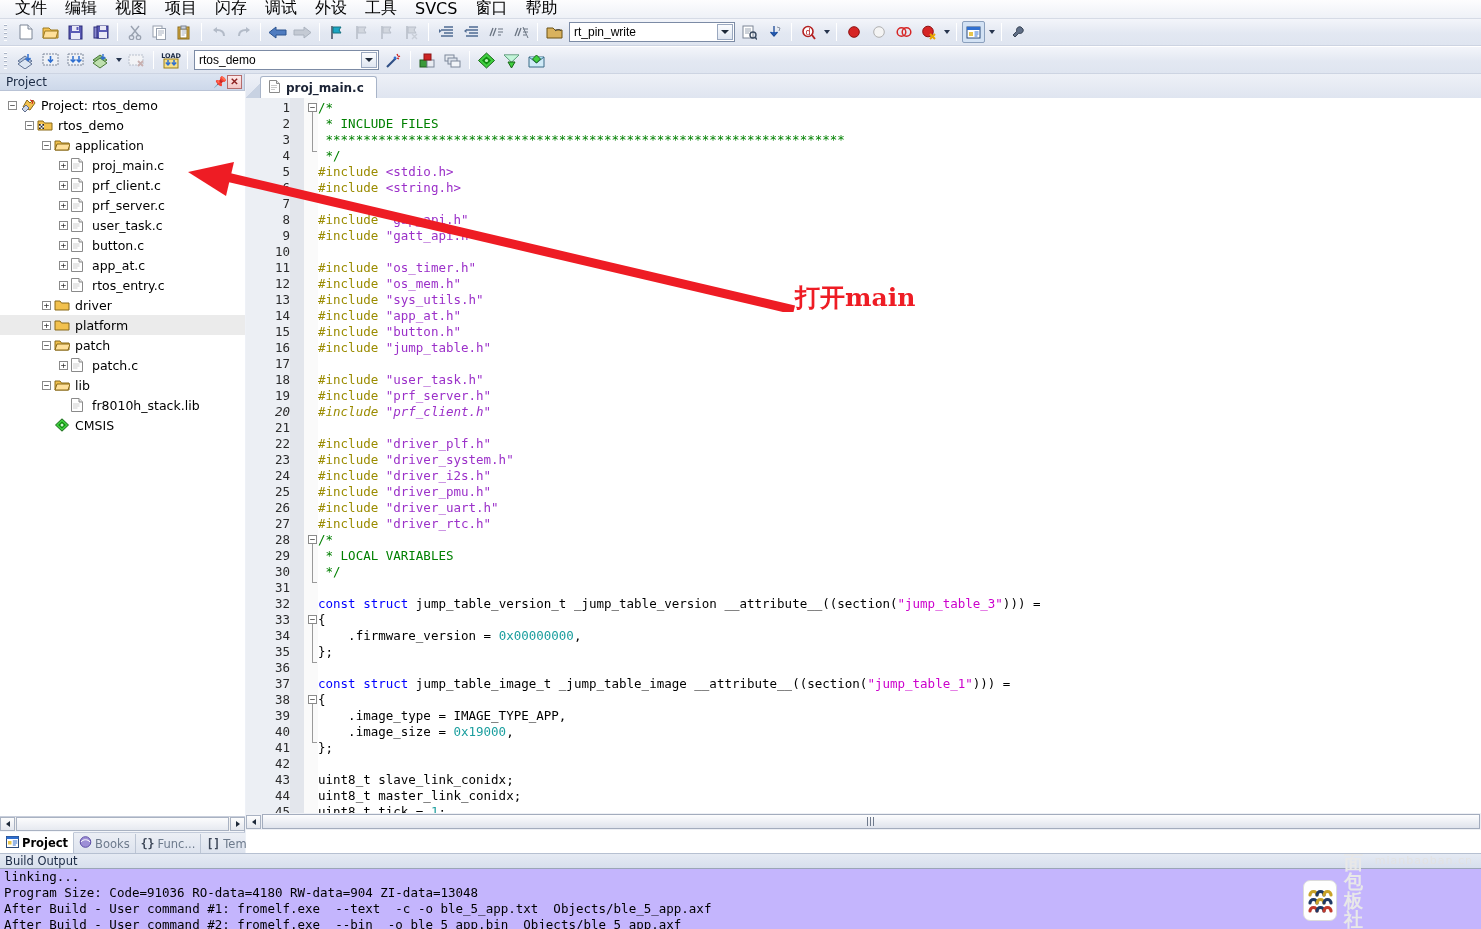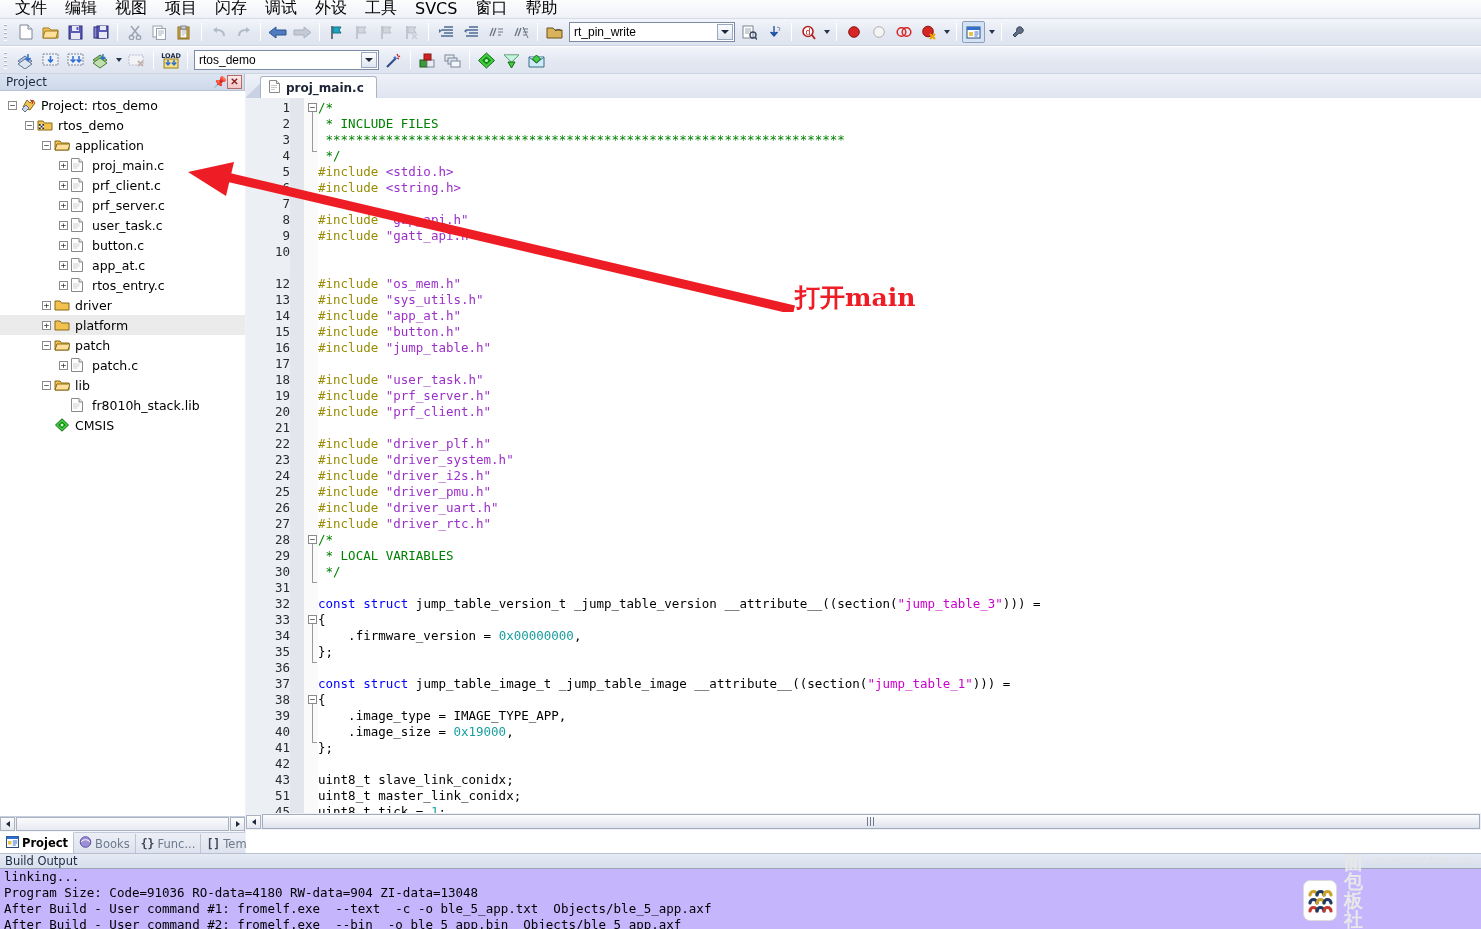--- a/index.html
+++ b/index.html
@@ -822,29 +822,30 @@
             <div class="cline" style="position: absolute; left: 0px; top: 2px; width: 1235px;"><span class="lnum">1</span><span class="ctext"><span class="cm">/*</span></span></div>
             <div class="cline" style="position: absolute; left: 0px; top: 18px; width: 1235px;"><span class="lnum">2</span><span class="ctext"><span class="cm"> * INCLUDE FILES</span></span></div>
             <div class="cline" style="position: absolute; left: 0px; top: 34px; width: 1235px;"><span class="lnum">3</span><span class="ctext"><span class="cm"> *********************************************************************</span></span></div>
             <div class="cline" style="position: absolute; left: 0px; top: 50px; width: 1235px;"><span class="lnum">4</span><span class="ctext"><span class="cm"> */</span></span></div>
             <div class="cline" style="position: absolute; left: 0px; top: 66px; width: 1235px;"><span class="lnum">5</span><span class="ctext"><span class="pp">#include </span><span class="hdr">&lt;stdio.h&gt;</span></span></div>
             <div class="cline" style="position: absolute; left: 0px; top: 82px; width: 1235px;"><span class="lnum">6</span><span class="ctext"><span class="pp">#include </span><span class="hdr">&lt;string.h&gt;</span></span></div>
             <div class="cline" style="position: absolute; left: 0px; top: 98px; width: 1235px;"><span class="lnum">7</span><span class="ctext"></span></div>
             <div class="cline" style="position: absolute; left: 0px; top: 114px; width: 1235px;"><span class="lnum">8</span><span class="ctext"><span class="pp">#include </span><span class="hdr">"gap_api.h"</span></span></div>
             <div class="cline" style="position: absolute; left: 0px; top: 130px; width: 1235px;"><span class="lnum">9</span><span class="ctext"><span class="pp">#include </span><span class="hdr">"gatt_api.h"</span></span></div>
             <div class="cline" style="position: absolute; left: 0px; top: 146px; width: 1235px;"><span class="lnum">10</span><span class="ctext"></span></div>
+            <div class="cline" style="position: absolute; left: 0px; top: 162px; width: 1235px;"><span class="lnum">11</span><span class="ctext"><span class="pp">#include </span><span class="hdr">"os_timer.h"</span></span></div>
             <div class="cline" style="position: absolute; left: 0px; top: 178px; width: 1235px;"><span class="lnum">12</span><span class="ctext"><span class="pp">#include </span><span class="hdr">"os_mem.h"</span></span></div>
             <div class="cline" style="position: absolute; left: 0px; top: 194px; width: 1235px;"><span class="lnum">13</span><span class="ctext"><span class="pp">#include </span><span class="hdr">"sys_utils.h"</span></span></div>
             <div class="cline" style="position: absolute; left: 0px; top: 210px; width: 1235px;"><span class="lnum">14</span><span class="ctext"><span class="pp">#include </span><span class="hdr">"app_at.h"</span></span></div>
             <div class="cline" style="position: absolute; left: 0px; top: 226px; width: 1235px;"><span class="lnum">15</span><span class="ctext"><span class="pp">#include </span><span class="hdr">"button.h"</span></span></div>
             <div class="cline" style="position: absolute; left: 0px; top: 242px; width: 1235px;"><span class="lnum">16</span><span class="ctext"><span class="pp">#include </span><span class="hdr">"jump_table.h"</span></span></div>
             <div class="cline" style="position: absolute; left: 0px; top: 258px; width: 1235px;"><span class="lnum">17</span><span class="ctext"></span></div>
             <div class="cline" style="position: absolute; left: 0px; top: 274px; width: 1235px;"><span class="lnum">18</span><span class="ctext"><span class="pp">#include </span><span class="hdr">"user_task.h"</span></span></div>
             <div class="cline" style="position: absolute; left: 0px; top: 290px; width: 1235px;"><span class="lnum">19</span><span class="ctext"><span class="pp">#include </span><span class="hdr">"prf_server.h"</span></span></div>
-            <div class="cline" style="position: absolute; left: 0px; top: 306px; width: 1235px;"><span class="lnum">20</span><span class="ctext"><span class="pp">#include </span><span class="hdr">"prf_client.h"</span></span></div>
+            <div class="cline" style="position: absolute; left: 0px; top: 306px; width: 1235px; font-style: italic;"><span class="lnum">20</span><span class="ctext"><span class="pp">#include </span><span class="hdr">"prf_client.h"</span></span></div>
             <div class="cline" style="position: absolute; left: 0px; top: 322px; width: 1235px;"><span class="lnum">21</span><span class="ctext"></span></div>
             <div class="cline" style="position: absolute; left: 0px; top: 338px; width: 1235px;"><span class="lnum">22</span><span class="ctext"><span class="pp">#include </span><span class="hdr">"driver_plf.h"</span></span></div>
             <div class="cline" style="position: absolute; left: 0px; top: 354px; width: 1235px;"><span class="lnum">23</span><span class="ctext"><span class="pp">#include </span><span class="hdr">"driver_system.h"</span></span></div>
             <div class="cline" style="position: absolute; left: 0px; top: 370px; width: 1235px;"><span class="lnum">24</span><span class="ctext"><span class="pp">#include </span><span class="hdr">"driver_i2s.h"</span></span></div>
             <div class="cline" style="position: absolute; left: 0px; top: 386px; width: 1235px;"><span class="lnum">25</span><span class="ctext"><span class="pp">#include </span><span class="hdr">"driver_pmu.h"</span></span></div>
             <div class="cline" style="position: absolute; left: 0px; top: 402px; width: 1235px;"><span class="lnum">26</span><span class="ctext"><span class="pp">#include </span><span class="hdr">"driver_uart.h"</span></span></div>
             <div class="cline" style="position: absolute; left: 0px; top: 418px; width: 1235px;"><span class="lnum">27</span><span class="ctext"><span class="pp">#include </span><span class="hdr">"driver_rtc.h"</span></span></div>
             <div class="cline" style="position: absolute; left: 0px; top: 434px; width: 1235px;"><span class="lnum">28</span><span class="ctext"><span class="cm">/*</span></span></div>
             <div class="cline" style="position: absolute; left: 0px; top: 450px; width: 1235px;"><span class="lnum">29</span><span class="ctext"><span class="cm"> * LOCAL VARIABLES</span></span></div>
             <div class="cline" style="position: absolute; left: 0px; top: 466px; width: 1235px;"><span class="lnum">30</span><span class="ctext"><span class="cm"> */</span></span></div>
@@ -854,21 +855,21 @@
             <div class="cline" style="position: absolute; left: 0px; top: 530px; width: 1235px;"><span class="lnum">34</span><span class="ctext">    .firmware_version = <span class="num">0x00000000</span>,</span></div>
             <div class="cline" style="position: absolute; left: 0px; top: 546px; width: 1235px;"><span class="lnum">35</span><span class="ctext">};</span></div>
             <div class="cline" style="position: absolute; left: 0px; top: 562px; width: 1235px;"><span class="lnum">36</span><span class="ctext"></span></div>
             <div class="cline" style="position: absolute; left: 0px; top: 578px; width: 1235px;"><span class="lnum">37</span><span class="ctext"><span class="kw">const</span> <span class="kw">struct</span> jump_table_image_t _jump_table_image __attribute__((section(<span class="str">"jump_table_1"</span>))) =</span></div>
             <div class="cline" style="position: absolute; left: 0px; top: 594px; width: 1235px;"><span class="lnum">38</span><span class="ctext">{</span></div>
             <div class="cline" style="position: absolute; left: 0px; top: 610px; width: 1235px;"><span class="lnum">39</span><span class="ctext">    .image_type = IMAGE_TYPE_APP,</span></div>
             <div class="cline" style="position: absolute; left: 0px; top: 626px; width: 1235px;"><span class="lnum">40</span><span class="ctext">    .image_size = <span class="num">0x19000</span>,</span></div>
             <div class="cline" style="position: absolute; left: 0px; top: 642px; width: 1235px;"><span class="lnum">41</span><span class="ctext">};</span></div>
             <div class="cline" style="position: absolute; left: 0px; top: 658px; width: 1235px;"><span class="lnum">42</span><span class="ctext"></span></div>
             <div class="cline" style="position: absolute; left: 0px; top: 674px; width: 1235px;"><span class="lnum">43</span><span class="ctext">uint8_t slave_link_conidx;</span></div>
-            <div class="cline" style="position: absolute; left: 0px; top: 690px; width: 1235px;"><span class="lnum">51</span><span class="ctext">uint8_t master_link_conidx;</span></div>
+            <div class="cline" style="position: absolute; left: 0px; top: 690px; width: 1235px;"><span class="lnum">44</span><span class="ctext">uint8_t master_link_conidx;</span></div>
             <div class="cline" style="position: absolute; left: 0px; top: 706px; width: 1235px;"><span class="lnum">45</span><span class="ctext">uint8_t tick = <span class="num">1</span>;</span></div>
           </div>
 
         <div class="foldbox" style="left:62px; top:5px;">−</div>
         <div class="foldline" style="left:66px; top:14px; height:39px;"></div>
         <div class="foldtick" style="left:66px; top:53px;"></div>
 
         <div class="foldbox" style="left:62px; top:437px;">−</div>
         <div class="foldline" style="left:66px; top:446px; height:38px;"></div>
         <div class="foldtick" style="left:66px; top:484px;"></div>

